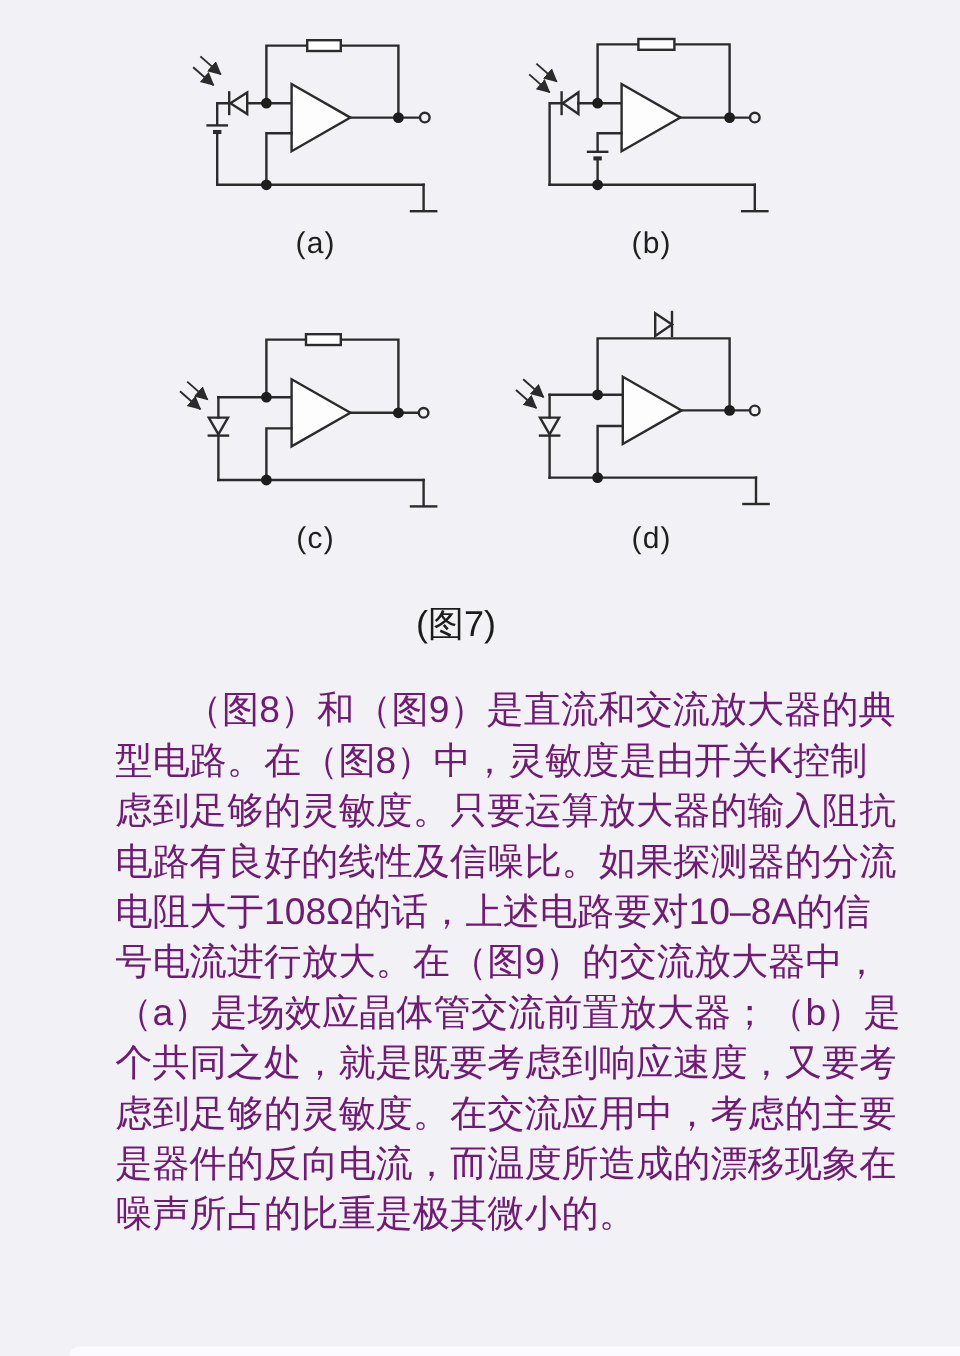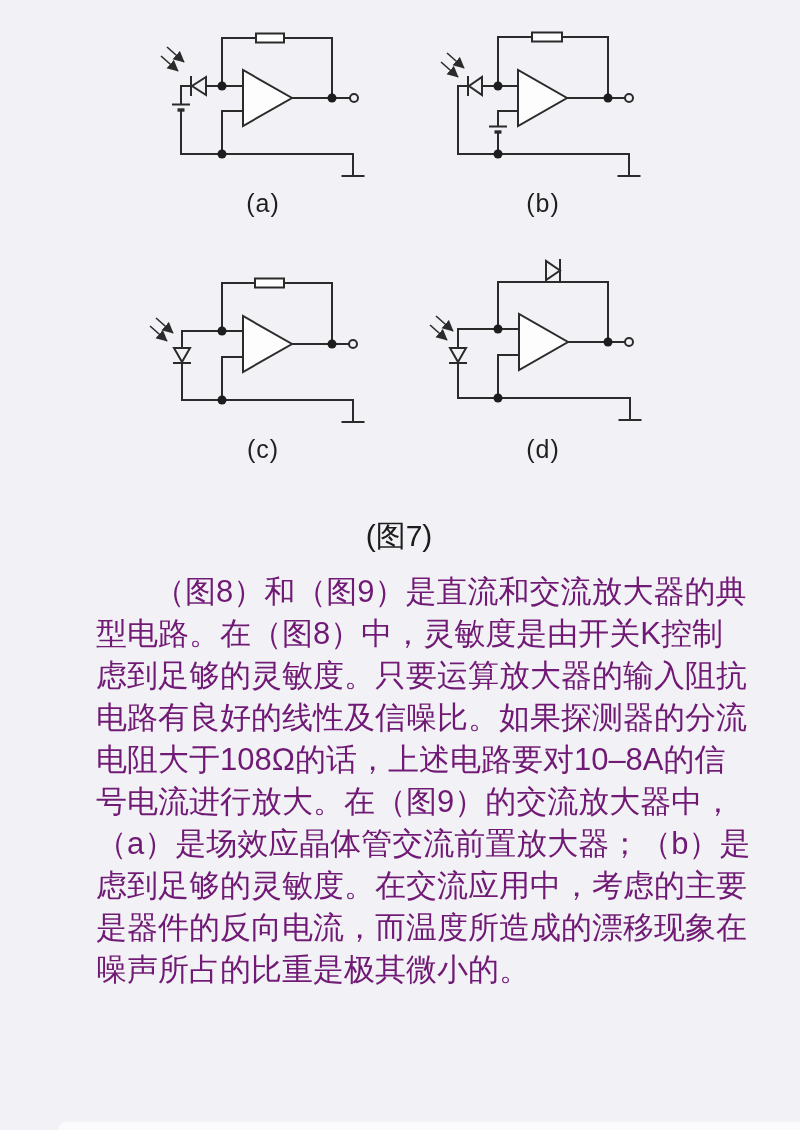--- a/index.html
+++ b/index.html
@@ -181,30 +181,31 @@
       <circle class="dot" cx="608" cy="342" r="4.5"></circle>
       <circle class="term" cx="629" cy="342" r="4"></circle>
     </g>
   </svg>
 
   <div class="subcap" style="left:263px;top:189px;">(a)</div>
   <div class="subcap" style="left:543px;top:189px;">(b)</div>
   <div class="subcap" style="left:263px;top:435px;">(c)</div>
   <div class="subcap" style="left:543px;top:435px;">(d)</div>
 
-  <div class="figcap" style="left:399px;top:500px;margin-top:16px;">(图7)</div>
+  <div class="figcap" style="left:380px;top:500px;">(图7)</div>
 
   <div class="para">
     <div class="pline indent">（图8）和（图9）是直流和交流放大器的典</div>
     <div class="pline">型电路。在（图8）中，灵敏度是由开关K控制</div>
     <div class="pline">虑到足够的灵敏度。只要运算放大器的输入阻抗</div>
     <div class="pline">电路有良好的线性及信噪比。如果探测器的分流</div>
     <div class="pline">电阻大于108Ω的话，上述电路要对10–8A的信</div>
     <div class="pline">号电流进行放大。在（图9）的交流放大器中，</div>
     <div class="pline">（a）是场效应晶体管交流前置放大器；（b）是</div>
+    <div class="pline">个共同之处，就是既要考虑到响应速度，又要考</div>
     <div class="pline">虑到足够的灵敏度。在交流应用中，考虑的主要</div>
     <div class="pline">是器件的反向电流，而温度所造成的漂移现象在</div>
     <div class="pline">噪声所占的比重是极其微小的。</div>
   </div>
 
   <div class="bottom-sheet"></div>
 
 </div>
 
 </body></html>

